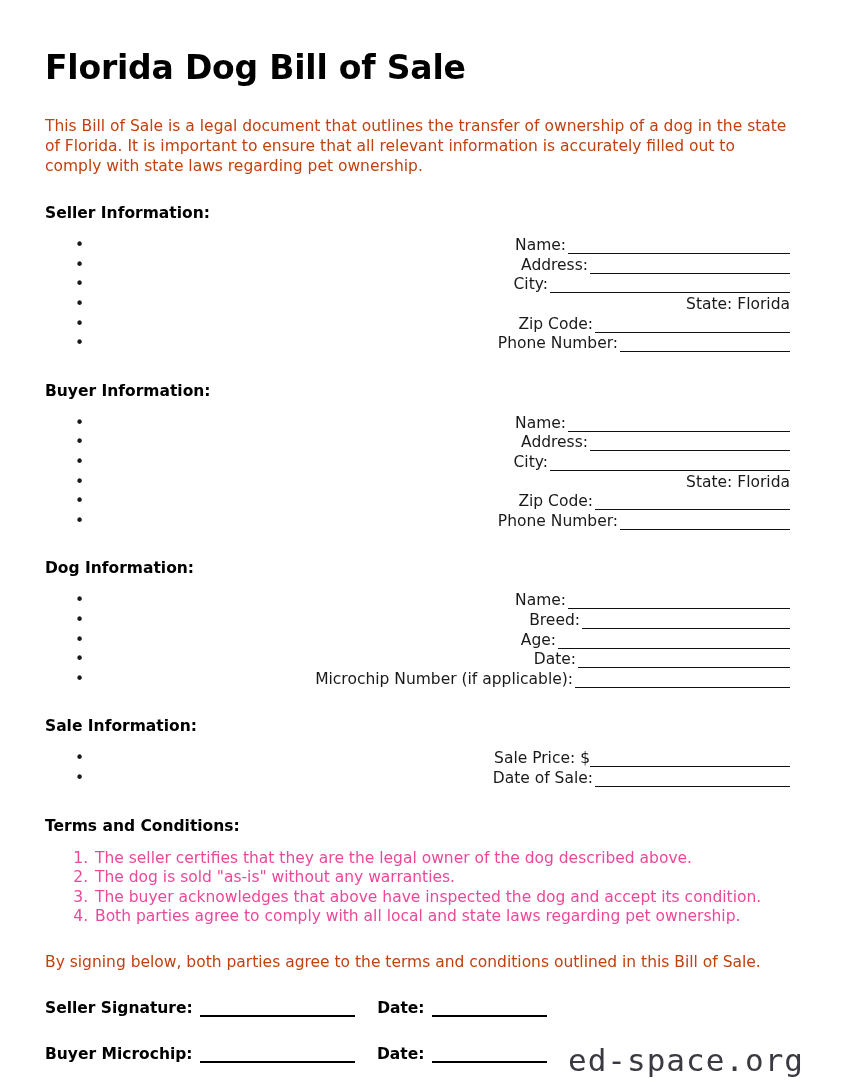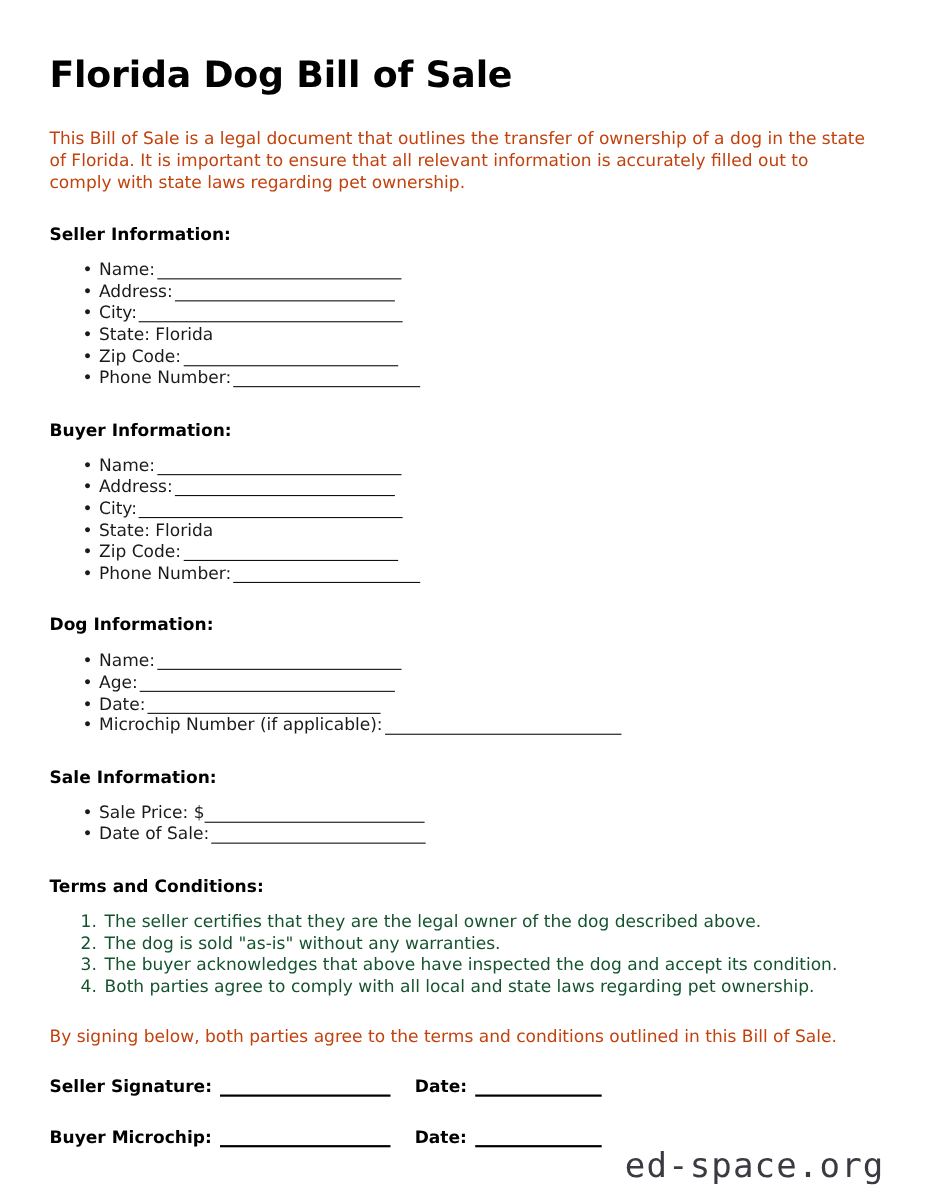--- a/index.html
+++ b/index.html
@@ -48,20 +48,21 @@
     font-weight: bold;
     margin: 27px 0 0 0;
     line-height: 20px;
     color: #000000;
   }
 
   ul.field-list {
     list-style: none;
     margin: 13px 0 0 0;
     padding: 0;
+    text-align: right;
   }
   ul.field-list > li {
     position: relative;
     font-size: 15.5px;
     line-height: 19.6px;
     padding-left: 45px;
     color: #1a1a1a;
     white-space: nowrap;
   }
   ul.field-list > li::before {
@@ -81,21 +82,21 @@
     height: 13px;
     margin-left: 2px;
   }
   .blank.tight { margin-left: 0px; }
 
   ol.terms-list {
     margin: 13px 0 0 0;
     padding: 0 0 0 48px;
     font-size: 15.5px;
     line-height: 19.6px;
-    color: #14532d;
+    color: #ec4899;
   }
   ol.terms-list > li {
     margin: 0;
     padding-left: 2px;
   }
 
   .closing-wrap { margin-top: 25px; }
 
   .sig-row {
     font-size: 15.5px;
@@ -145,20 +146,21 @@
         <li><span>Address:</span><span class="blank" style="width: 200px;"></span></li>
         <li><span>City:</span><span class="blank" style="width: 240px;"></span></li>
         <li><span>State:</span><span> Florida</span></li>
         <li><span>Zip Code:</span><span class="blank" style="width: 195px;"></span></li>
         <li><span>Phone Number:</span><span class="blank" style="width: 170px;"></span></li>
       </ul>
 
     <h2 class="section-heading">Dog Information:</h2>
     <ul class="field-list">
         <li><span>Name:</span><span class="blank" style="width: 222px;"></span></li>
+        <li><span>Breed:</span><span class="blank" style="width: 208px;"></span></li>
         <li><span>Age:</span><span class="blank" style="width: 232px;"></span></li>
         <li><span>Date:</span><span class="blank" style="width: 212px;"></span></li>
         <li><span>Microchip Number (if applicable):</span><span class="blank" style="width: 215px;"></span></li>
       </ul>
 
     <h2 class="section-heading">Sale Information:</h2>
     <ul class="field-list">
         <li><span>Sale Price: $</span><span class="blank tight" style="width: 200px;"></span></li>
         <li><span>Date of Sale:</span><span class="blank" style="width: 195px;"></span></li>
       </ul>

